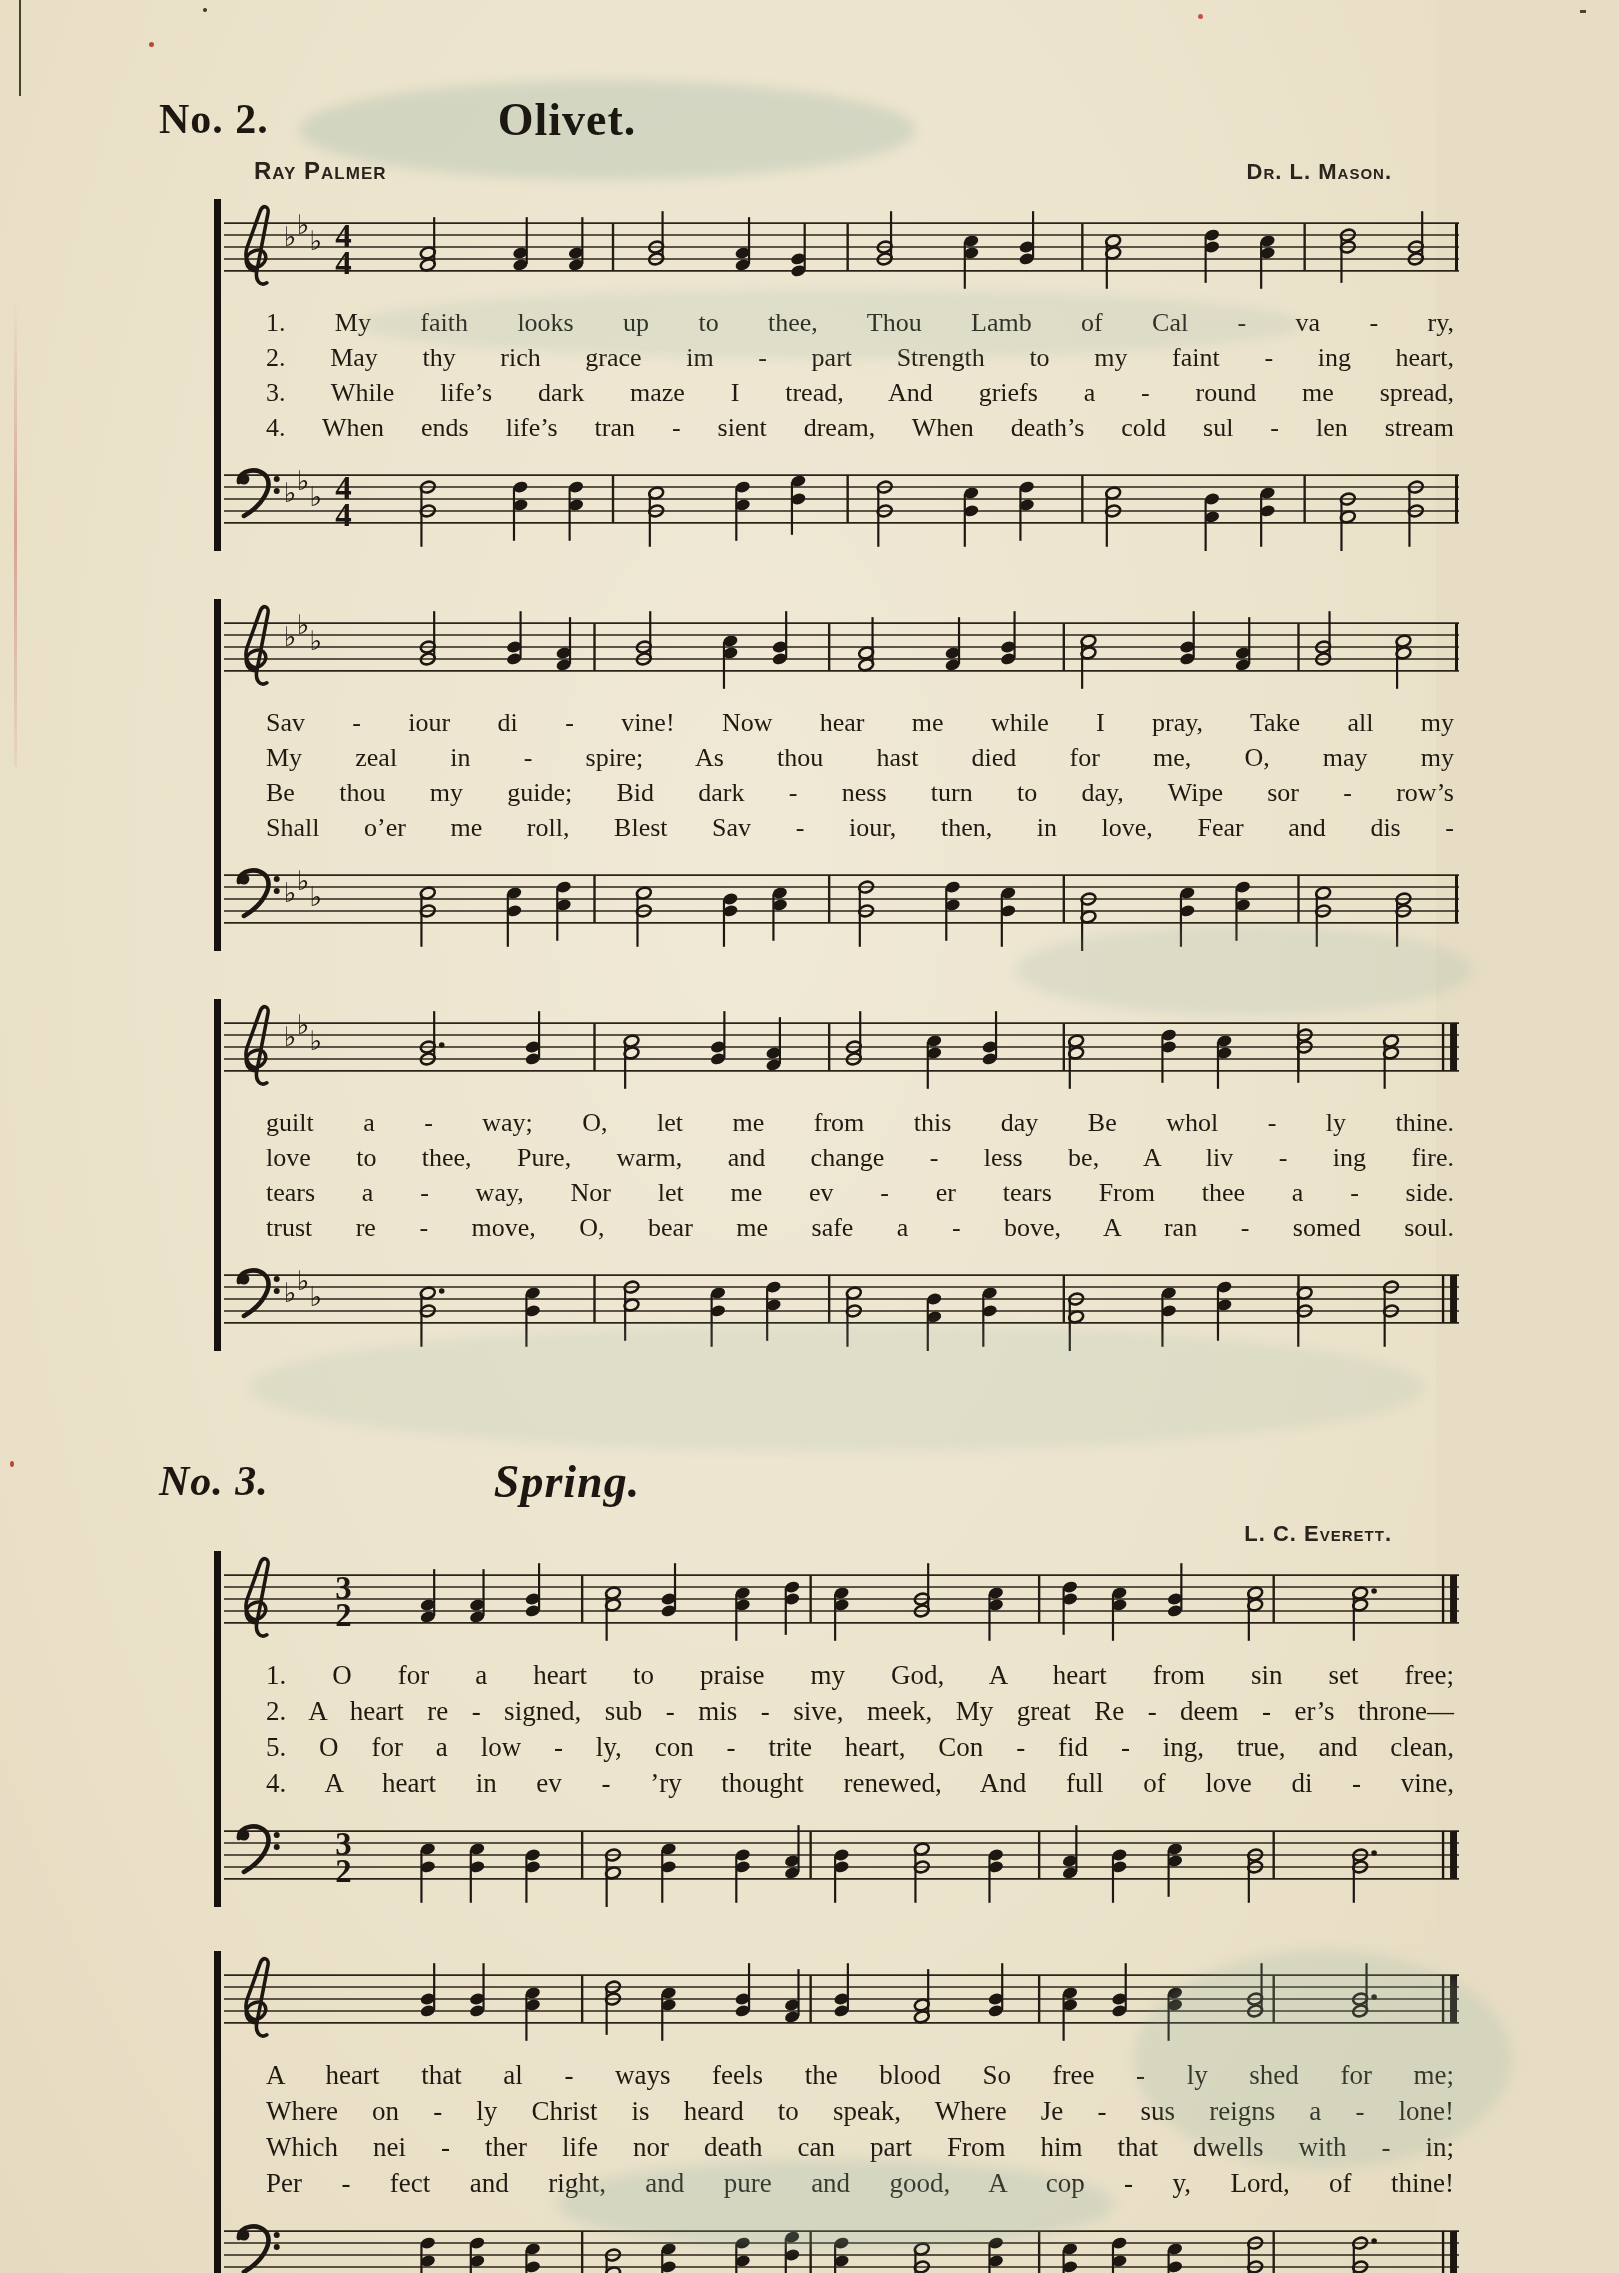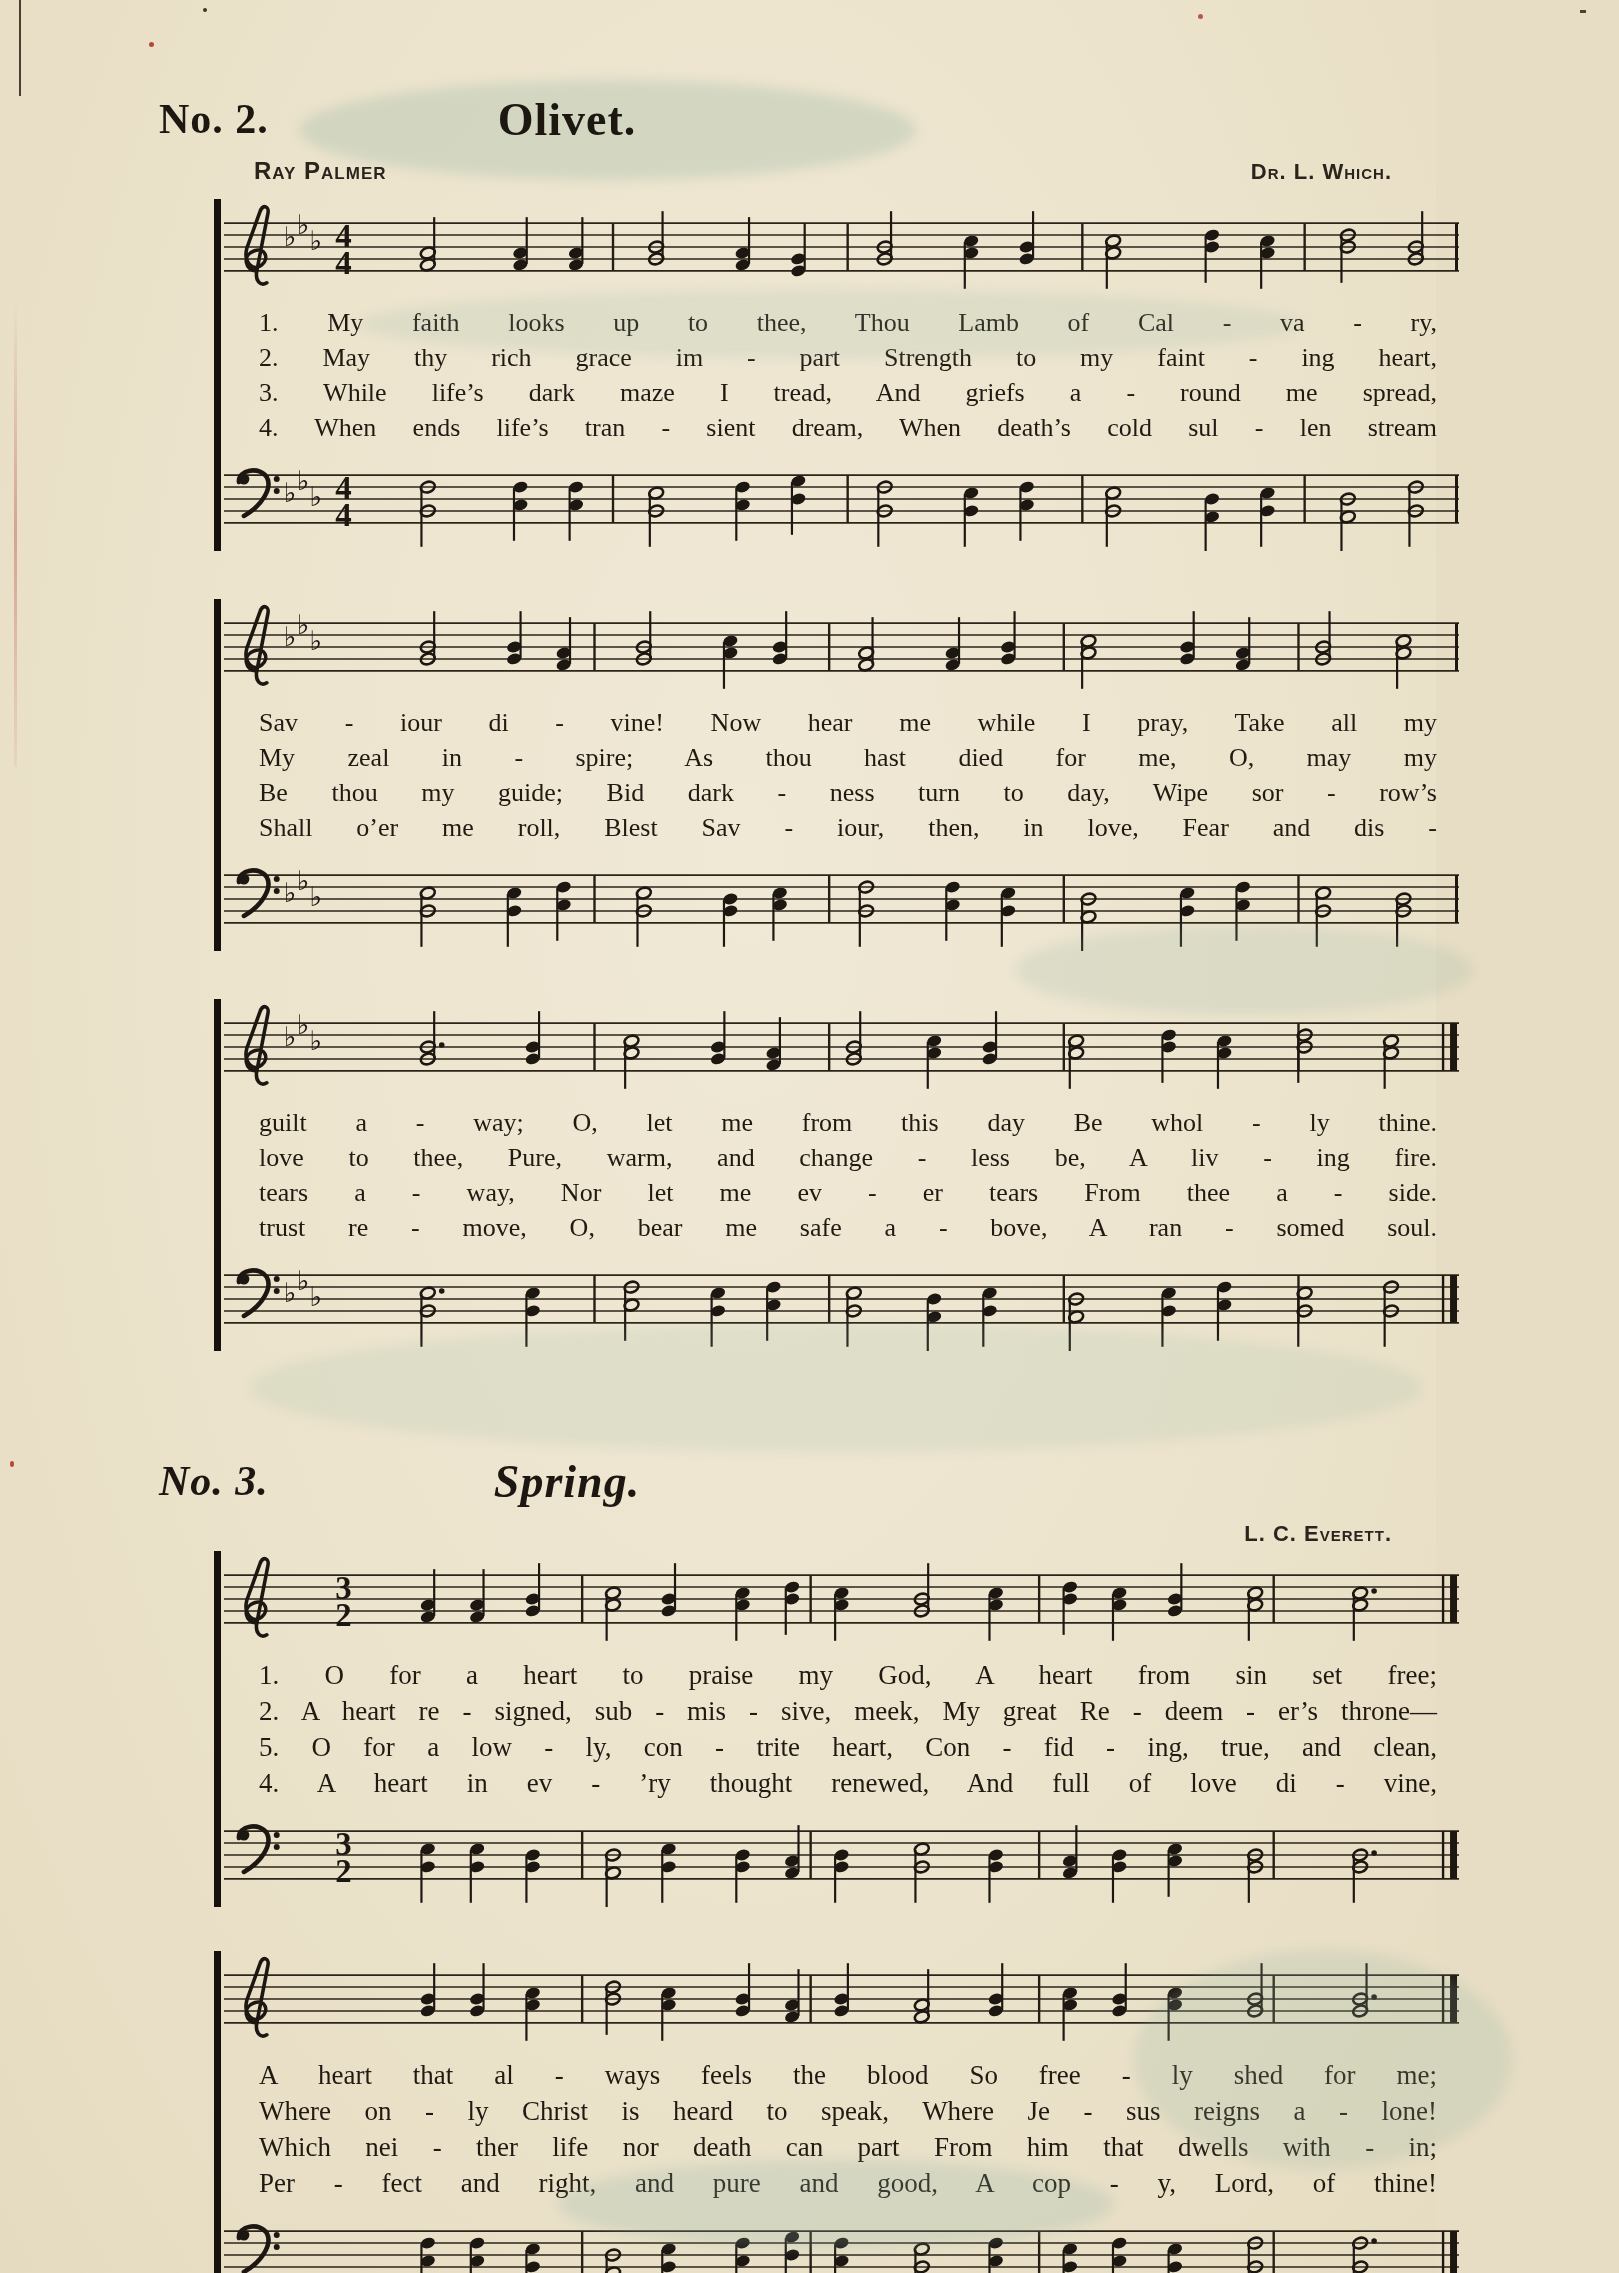--- a/index.html
+++ b/index.html
@@ -35,21 +35,21 @@
   .hymn-composer{
     position:absolute;right:70px;top:4px;
     font-variant:small-caps;font-weight:700;font-size:22px;color:#2a241c;
     font-family:"Liberation Sans", sans-serif;letter-spacing:1px;
   }
   .system{
     margin-left:214px;width:1249px;box-sizing:border-box;
     border-left:7px solid #16110c;padding-left:0;
   }
   .staff-svg{display:block;width:1235px;height:100px;margin-left:3px;}
-  .lyrics{margin:6px 18px;padding-left:20px;padding-right:8px;}
+  .lyrics{margin:6px 1px;padding-left:44px;padding-right:8px;}
   .lyric-line{
     font-size:26px;color:#201a12;line-height:35px;white-space:normal;
     text-align:justify;text-align-last:justify;word-spacing:9px;
     font-family:"Liberation Serif", serif;
   }
   .hymn2 .lyric-line{line-height:36px;font-size:27px;}
   svg text.flat{font-family:"DejaVu Sans", sans-serif;font-size:27px;fill:#1d1712;}
   svg text.tsig{
     font-family:"Liberation Serif", serif;font-weight:700;font-size:33px;fill:#1d1712;
     text-anchor:middle;
@@ -75,21 +75,21 @@
   <div class="artifact" style="left:10px;top:1461px;width:4px;height:6px;border-radius:50%;background:#b5473c;"></div>
 
   <div id="hymns">
       <section class="hymn">
         <div class="hymn-header">
           <span class="hymn-number">No. 2.</span>
           <span class="hymn-title">Olivet.</span>
         </div>
         <div class="attrib-row">
           <span class="hymn-author">Ray Palmer</span>
-          <span class="hymn-composer">Dr. L. Which.</span>
+          <span class="hymn-composer">Dr. L. Mason.</span>
         </div>
         <div class="system" style="margin-top: 14px;">
           <svg viewBox="0 0 1241 100" class="staff-svg">
             <line x1="0" y1="24" x2="1241" y2="24" stroke="#2b2418" stroke-width="1.6"></line>
             <line x1="0" y1="36" x2="1241" y2="36" stroke="#2b2418" stroke-width="1.6"></line>
             <line x1="0" y1="48" x2="1241" y2="48" stroke="#2b2418" stroke-width="1.6"></line>
             <line x1="0" y1="60" x2="1241" y2="60" stroke="#2b2418" stroke-width="1.6"></line>
             <line x1="0" y1="72" x2="1241" y2="72" stroke="#2b2418" stroke-width="1.6"></line>
             <line x1="390.9" y1="24" x2="390.9" y2="72" stroke="#241e14" stroke-width="2.4"></line>
             <line x1="626.7" y1="24" x2="626.7" y2="72" stroke="#241e14" stroke-width="2.4"></line>

